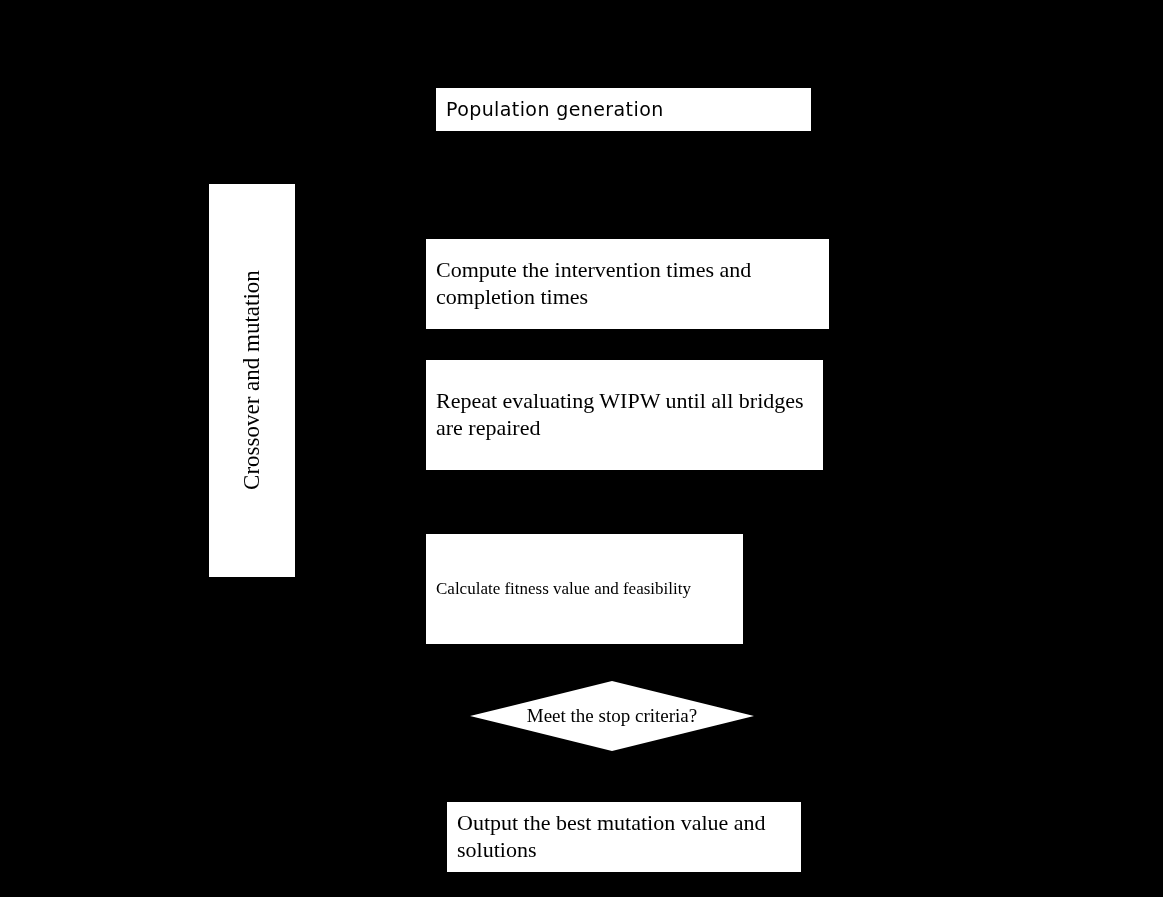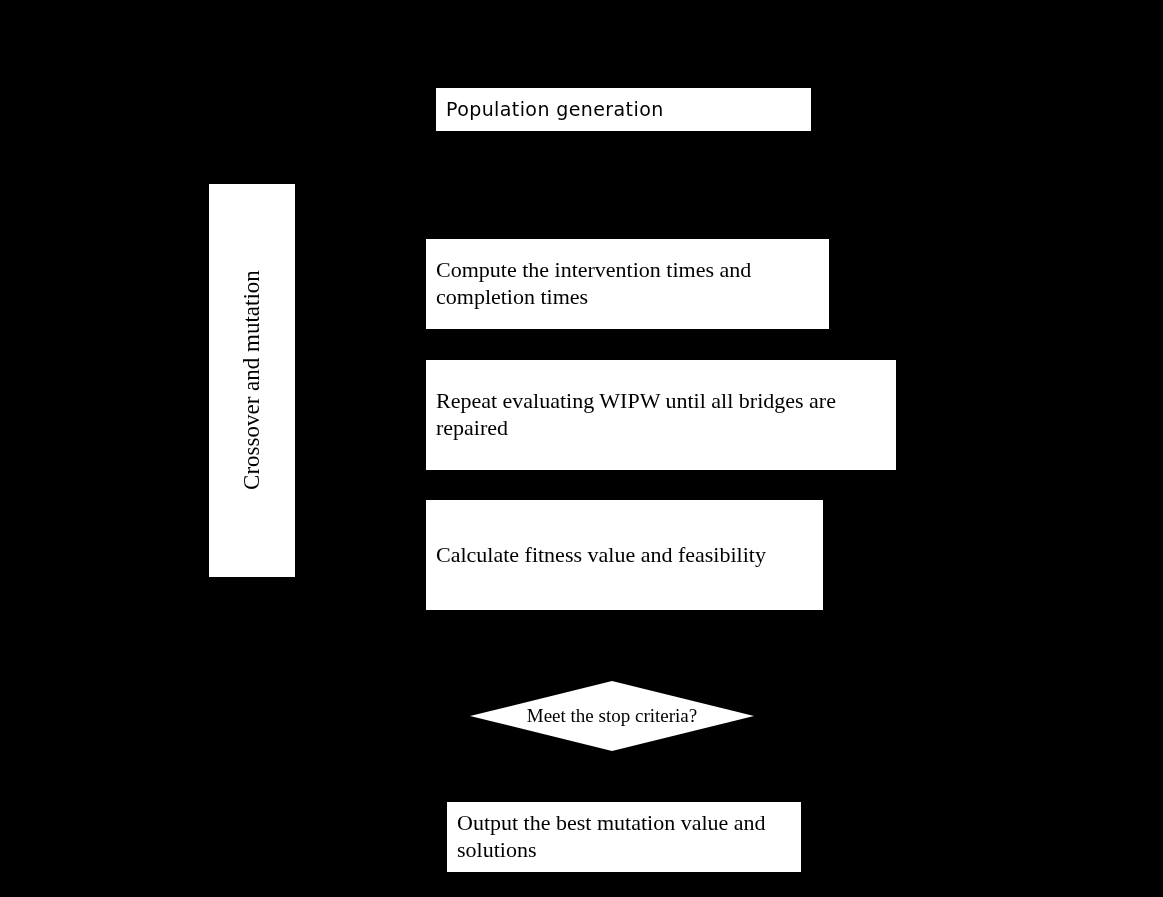--- a/index.html
+++ b/index.html
@@ -53,31 +53,31 @@
     top: 205px;
     width: 403px;
     height: 90px;
     font-size: 22px;
     margin-top: 34px;
   }
 
   #node-repeat {
     left: 426px;
     top: 360px;
-    width: 470px;
+    width: 397px;
     height: 110px;
     font-size: 22px;
   }
 
   #node-calculate {
     left: 426px;
-    top: 500px;
-    width: 397px;
+    top: 534px;
+    width: 317px;
     height: 110px;
-    font-size: 22px;
+    font-size: 17px;
   }
 
   #node-output {
     left: 447px;
     top: 802px;
     width: 354px;
     height: 70px;
     font-size: 22px;
   }
 

